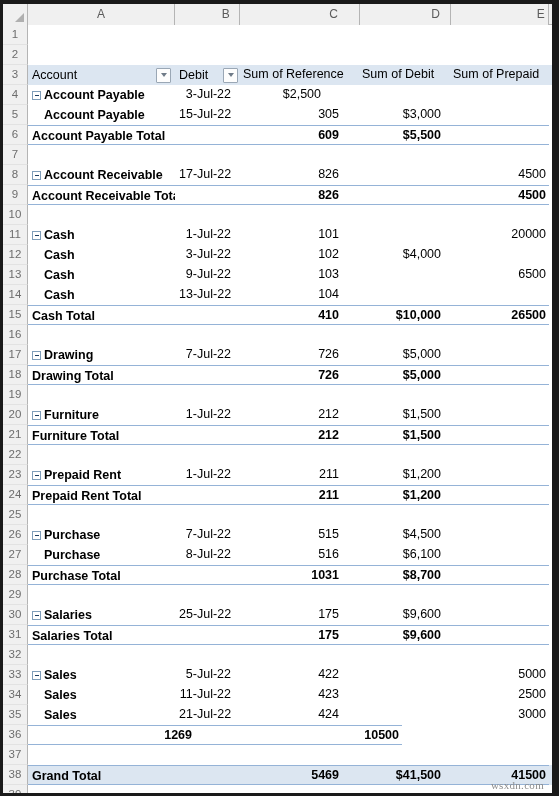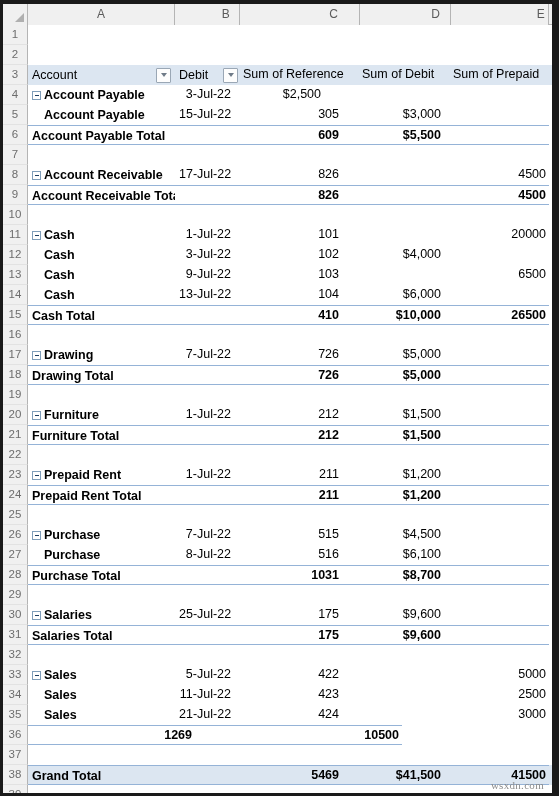--- a/index.html
+++ b/index.html
@@ -400,21 +400,20 @@
       <div class="row">
         <div class="row-head">14</div>
         <div class="cells">
           <div class="cell c-a">
             <div class="grp-wrap indent-child">
               <span style="font-weight: bold;">Cash</span>
             </div>
           </div>
           <div class="cell c-b">13-Jul-22</div>
           <div class="cell c-c">104</div>
-          <div class="cell c-d">$6,000</div>
           <div class="cell c-e"></div>
         </div>
       </div>
       <div class="row border-top-blue">
         <div class="row-head">15</div>
         <div class="cells">
           <div class="cell c-a" style="border-bottom: 1px solid rgb(149, 179, 215);">
             <div class="grp-wrap">
               <span style="font-weight: bold;">Cash  Total</span>
             </div>

